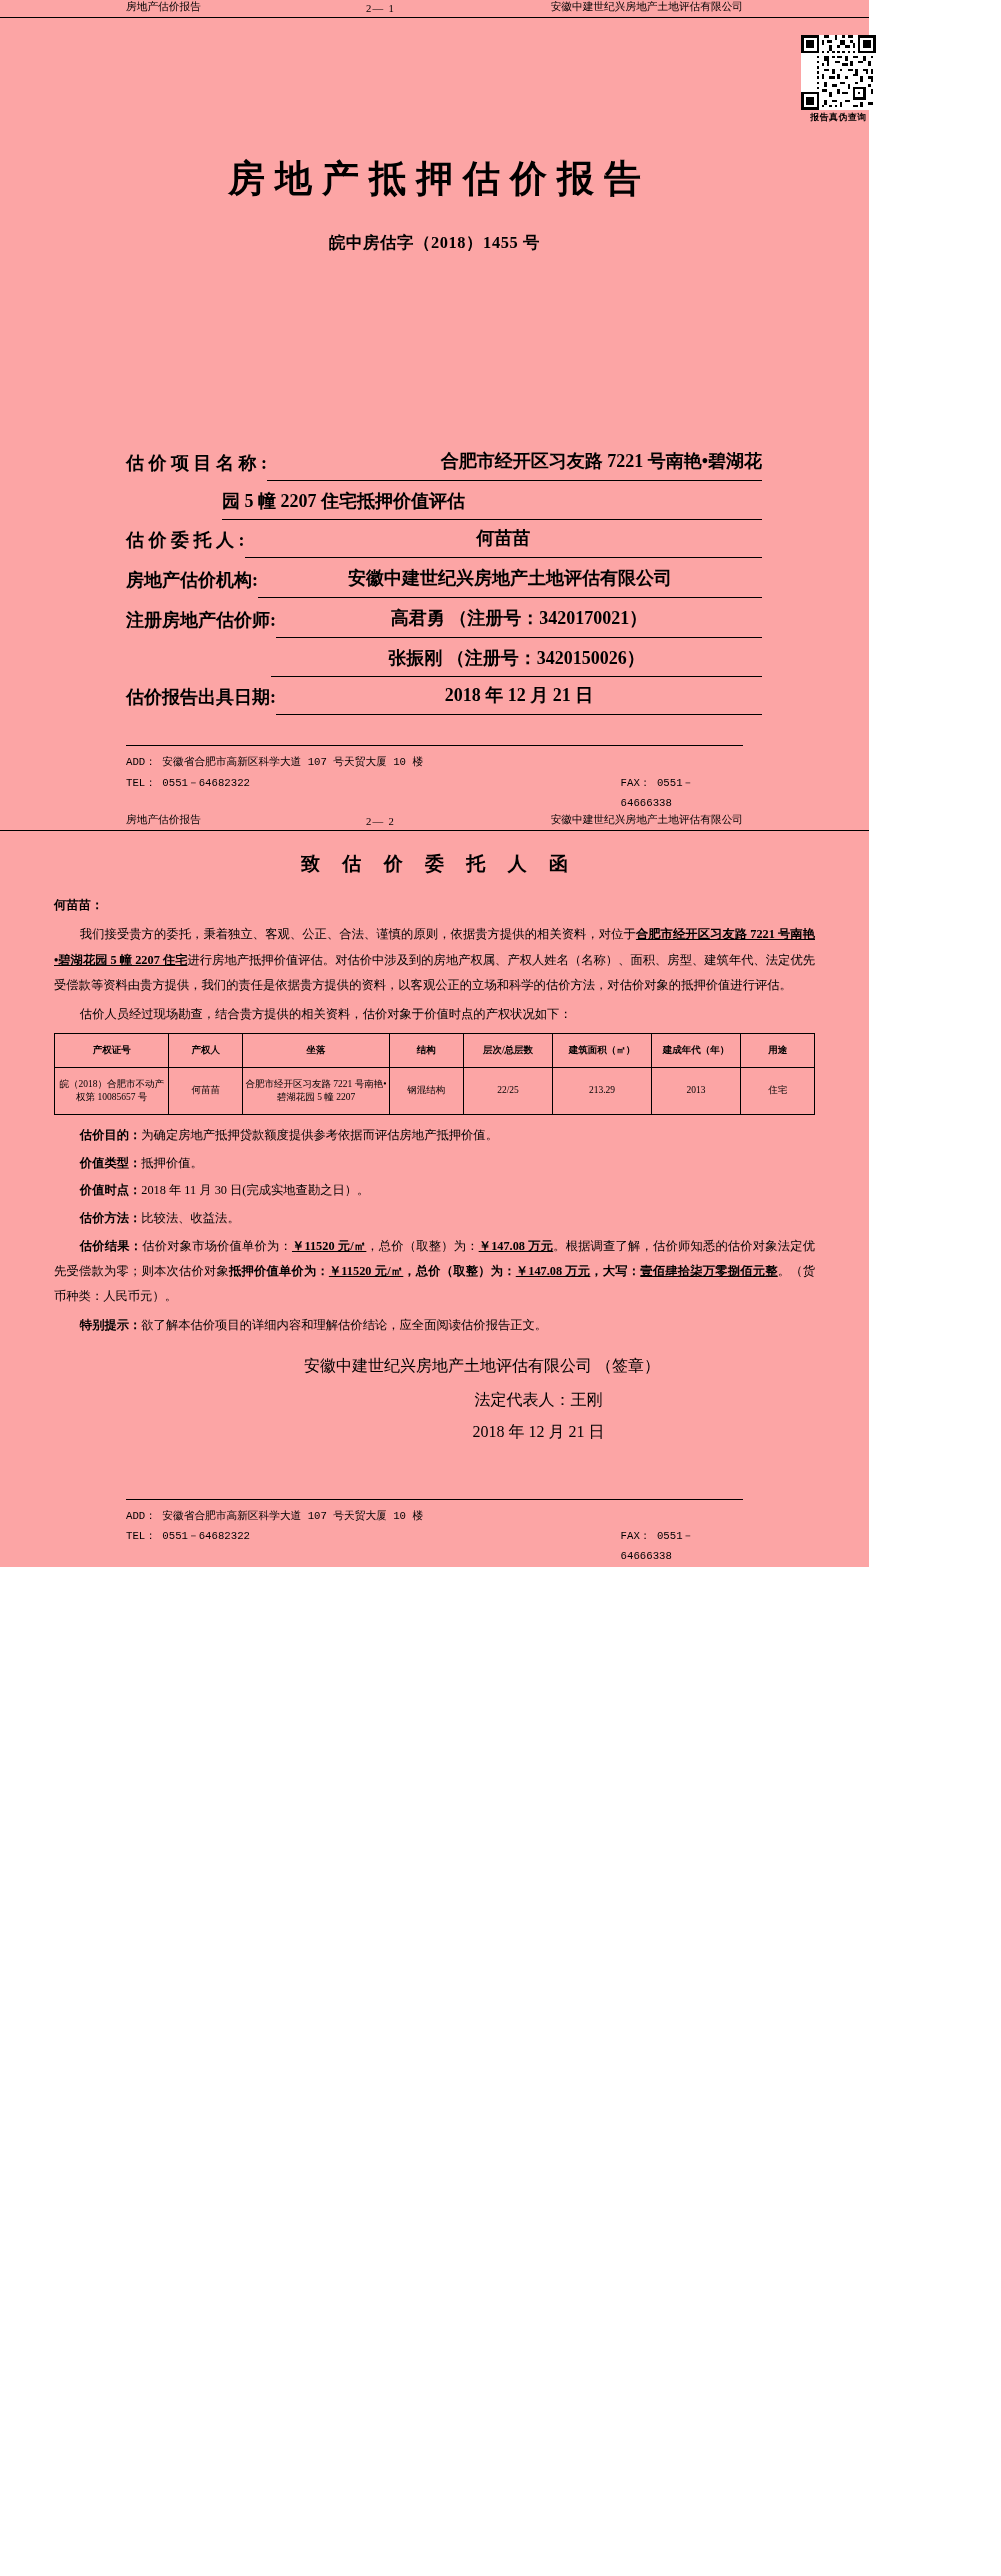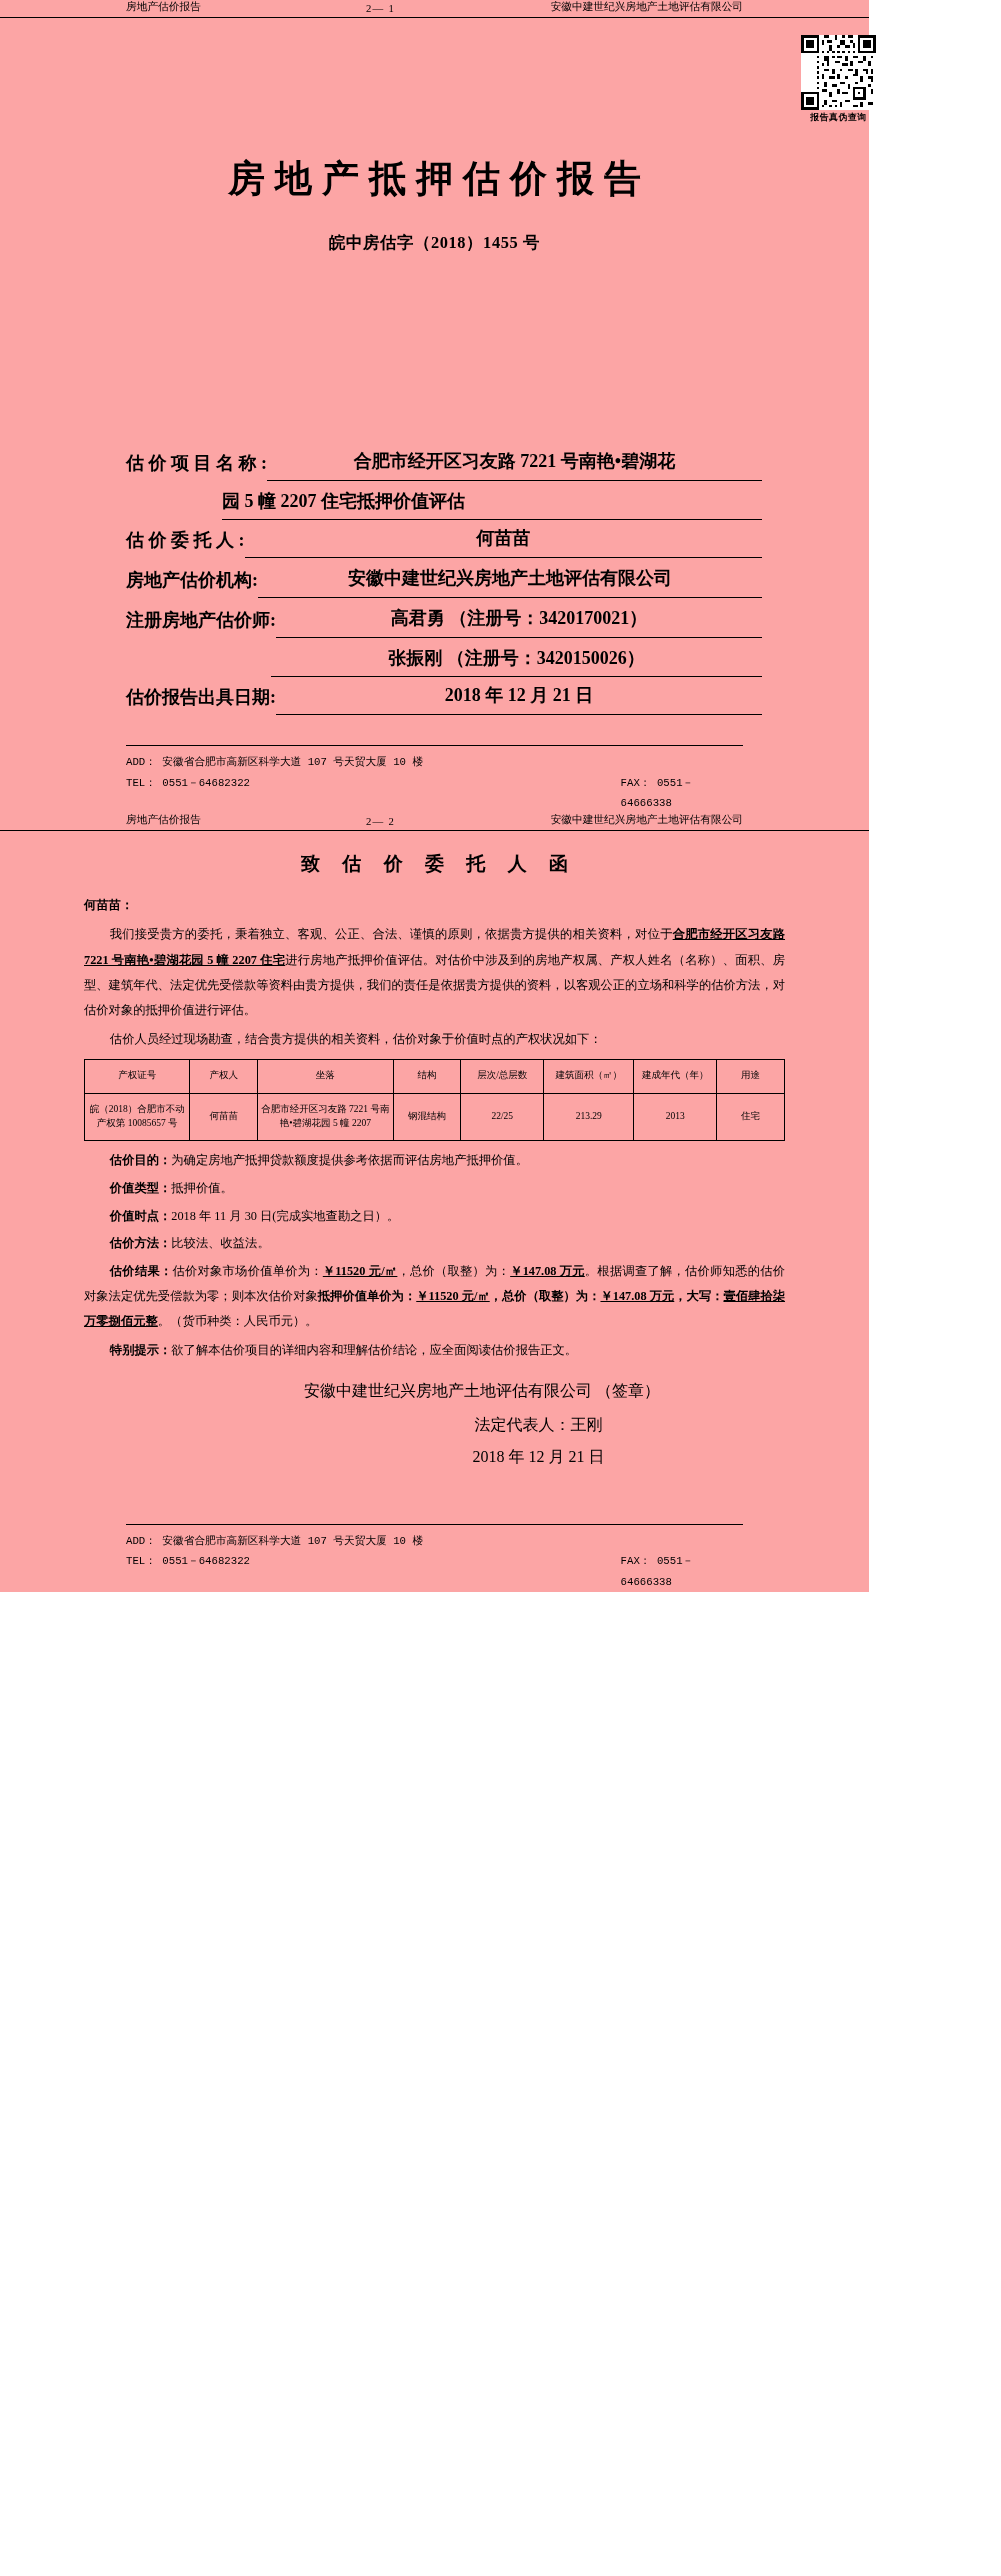--- a/index.html
+++ b/index.html
@@ -85,59 +85,59 @@
   .fld { display: flex; align-items: flex-end; margin-bottom: 2.5px; }
   .fld .lab { white-space: nowrap; letter-spacing: 3.8px; }
   .fld .lab.tight { letter-spacing: 0px; }
   .fld .val {
     flex: 1;
     border-bottom: 0.9px solid #000;
     text-align: center;
     padding-bottom: 0.6px;
     white-space: nowrap;
   }
-  .fld .val.left { text-align: center; }
+  .fld .val.left { text-align: right; }
   .cont-line { display: flex; }
   .cont-line .pad { width: 96px; }
   .cover-rule {
     margin: 30px 126px 6.3px 126px;
     border-top: 1.3px solid #000;
   }
 
   
   .letter { padding-top: 8.8px; }
   .letter-title {
     text-align: center;
     font-size: 19px;
     font-weight: bold;
     letter-spacing: 8.8px;
     margin: 11.4px 0 16.4px 0;
     padding-left: 8.8px;
   }
-  .body-wrap { padding: 0 84px; font-size: 12.3px; line-height: 2.05; }
+  .body-wrap { padding: 0 54px; font-size: 12.3px; line-height: 2.05; }
   .salute { font-weight: bold; margin-bottom: 3.8px; }
   p.para { margin: 0 0 3.8px 0; text-align: justify; text-indent: 2.1em; }
   .b { font-weight: bold; }
   .bu { font-weight: bold; text-decoration: underline; }
 
   
   table.prop {
     border-collapse: collapse;
     width: 100%;
     margin: 6.3px 0 7.6px 0;
     font-size: 9.5px;
   }
   table.prop th, table.prop td {
     border: 0.6px solid #000;
     text-align: center;
     vertical-align: middle;
     padding: 3.8px 1.9px;
     line-height: 1.45;
   }
-  table.prop th { font-weight: normal; height: 34px; }
+  table.prop th { font-weight: bold; height: 34px; }
   table.prop td { height: 47px; }
 
   .kv { margin: 0 0 2.5px 0; text-indent: 2.1em; }
   .kv .k { font-weight: bold; }
   .sign-block { margin-top: 11.4px; font-size: 16px; line-height: 2.0; }
   .sign-1 { text-align: center; padding-left: 95px; }
   .sign-2 { text-align: center; padding-left: 208px; margin-top: 2.5px; }
   .sign-3 { text-align: center; padding-left: 208px; }
   .tail-gap { height: 44px; }
 </style>

